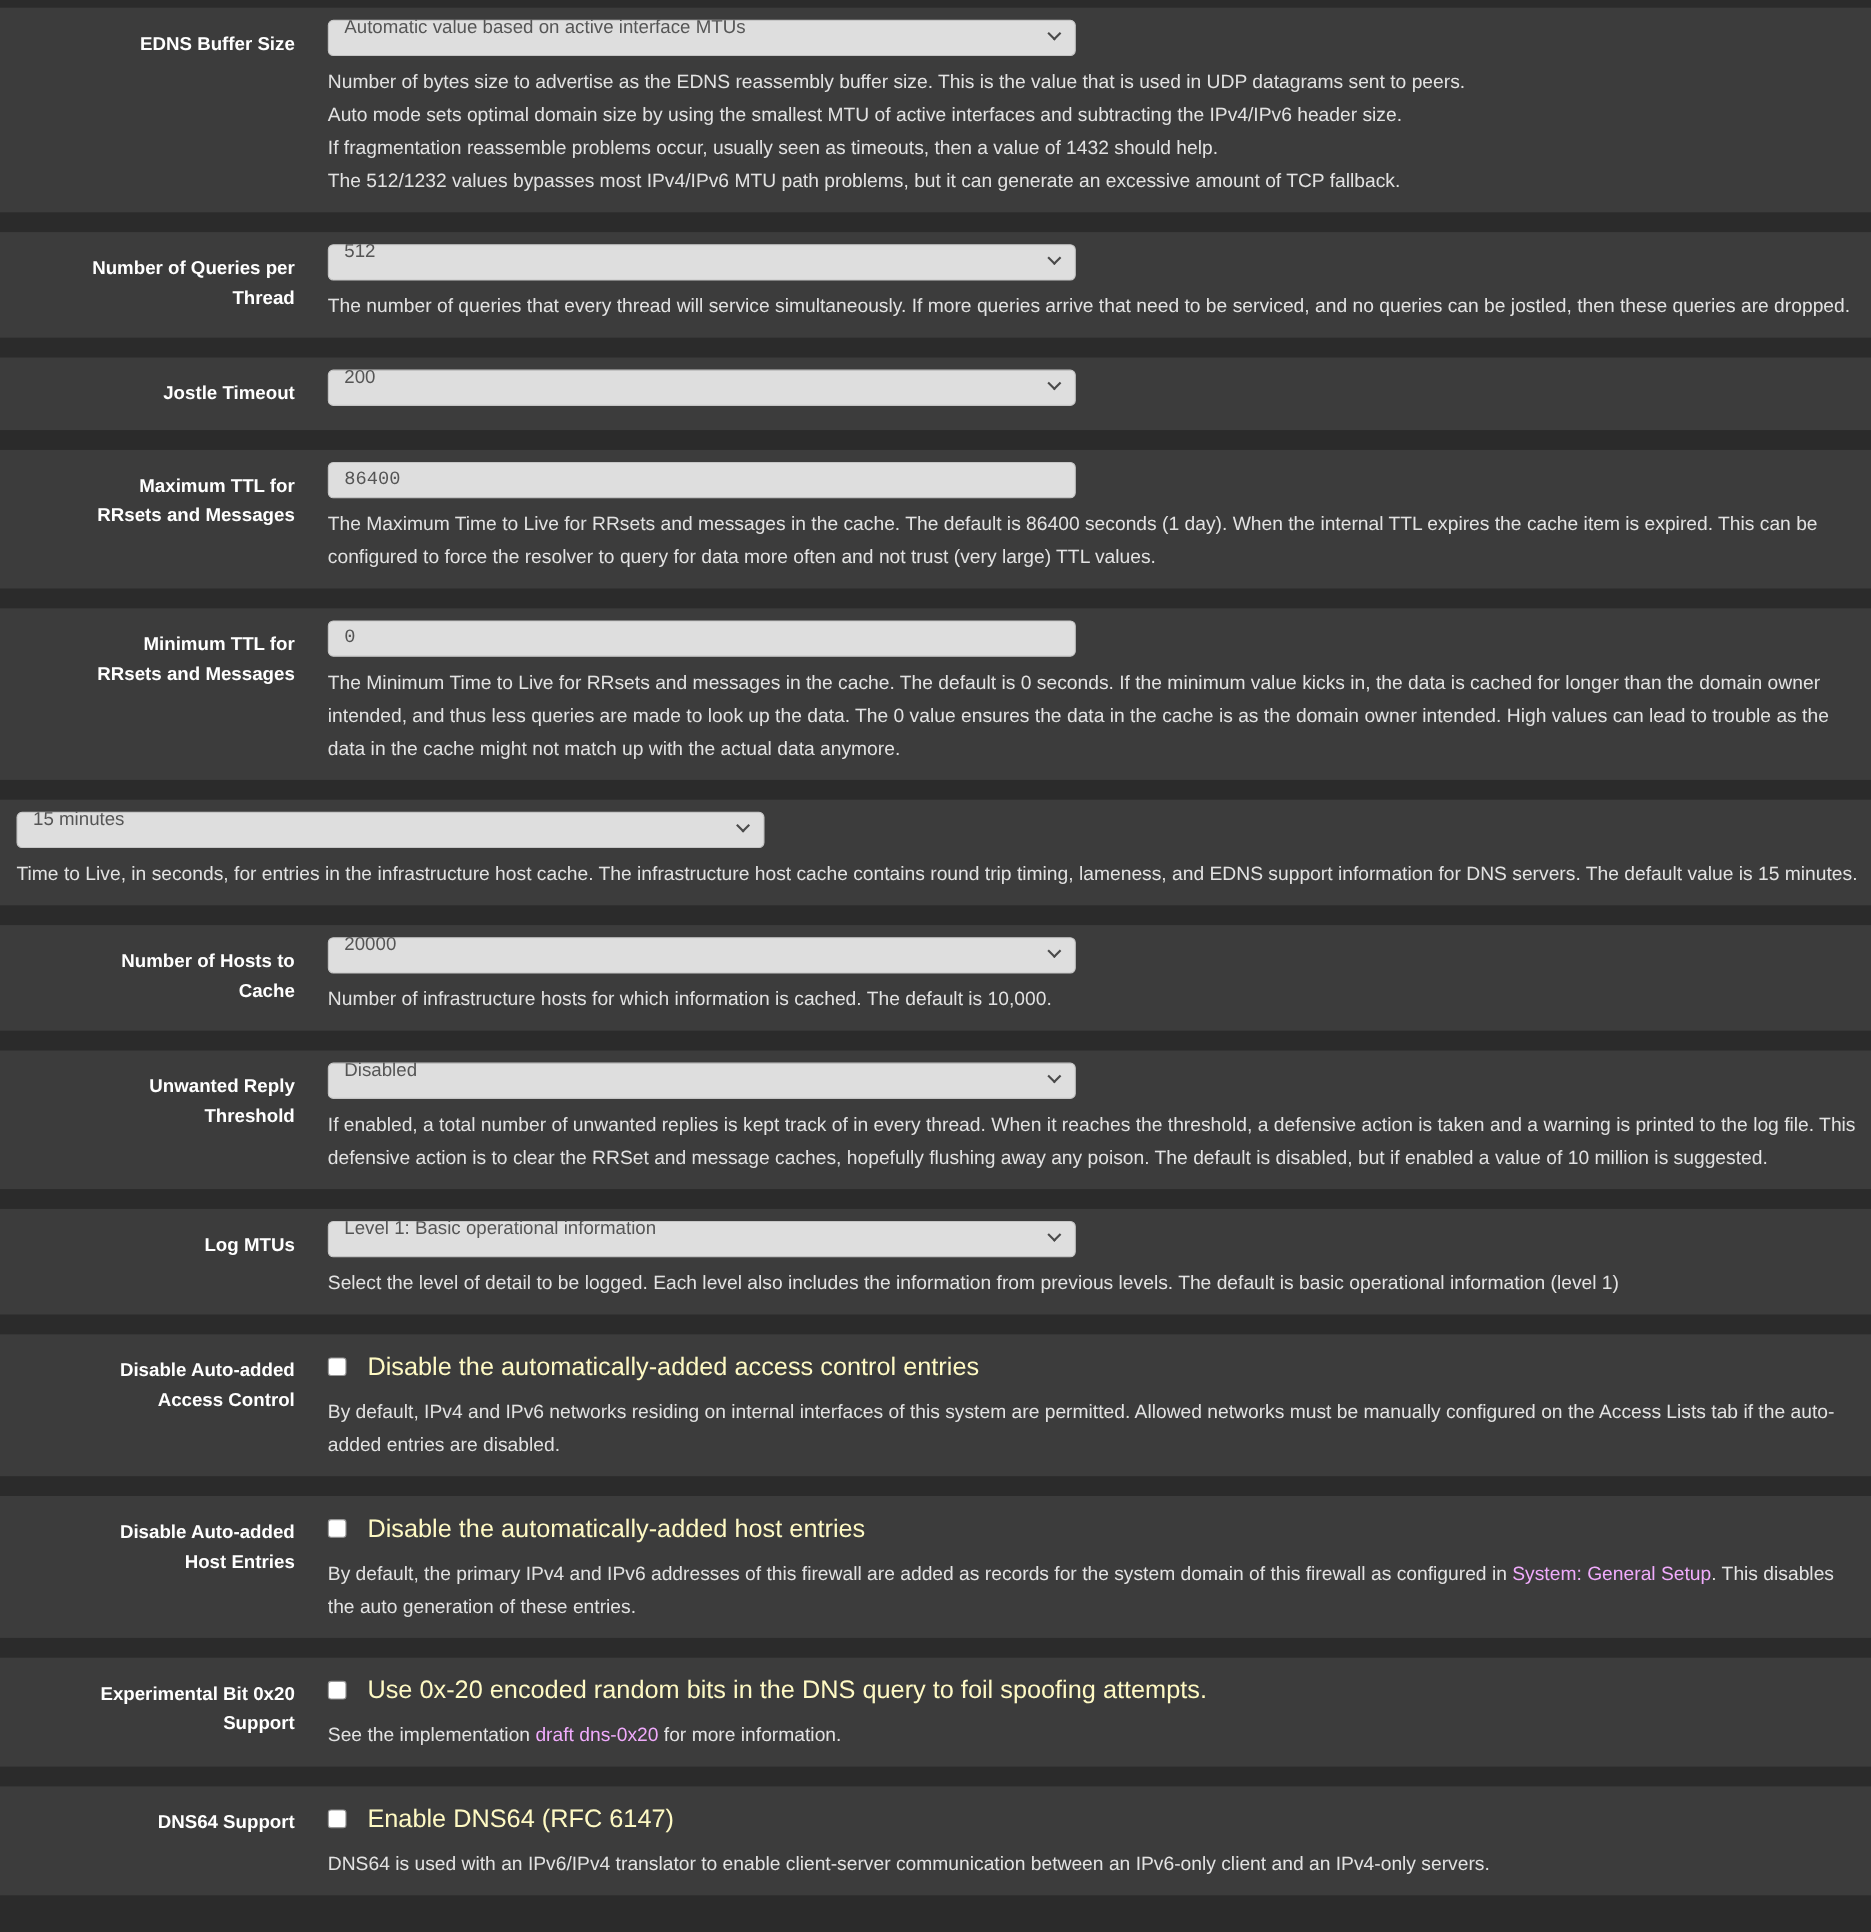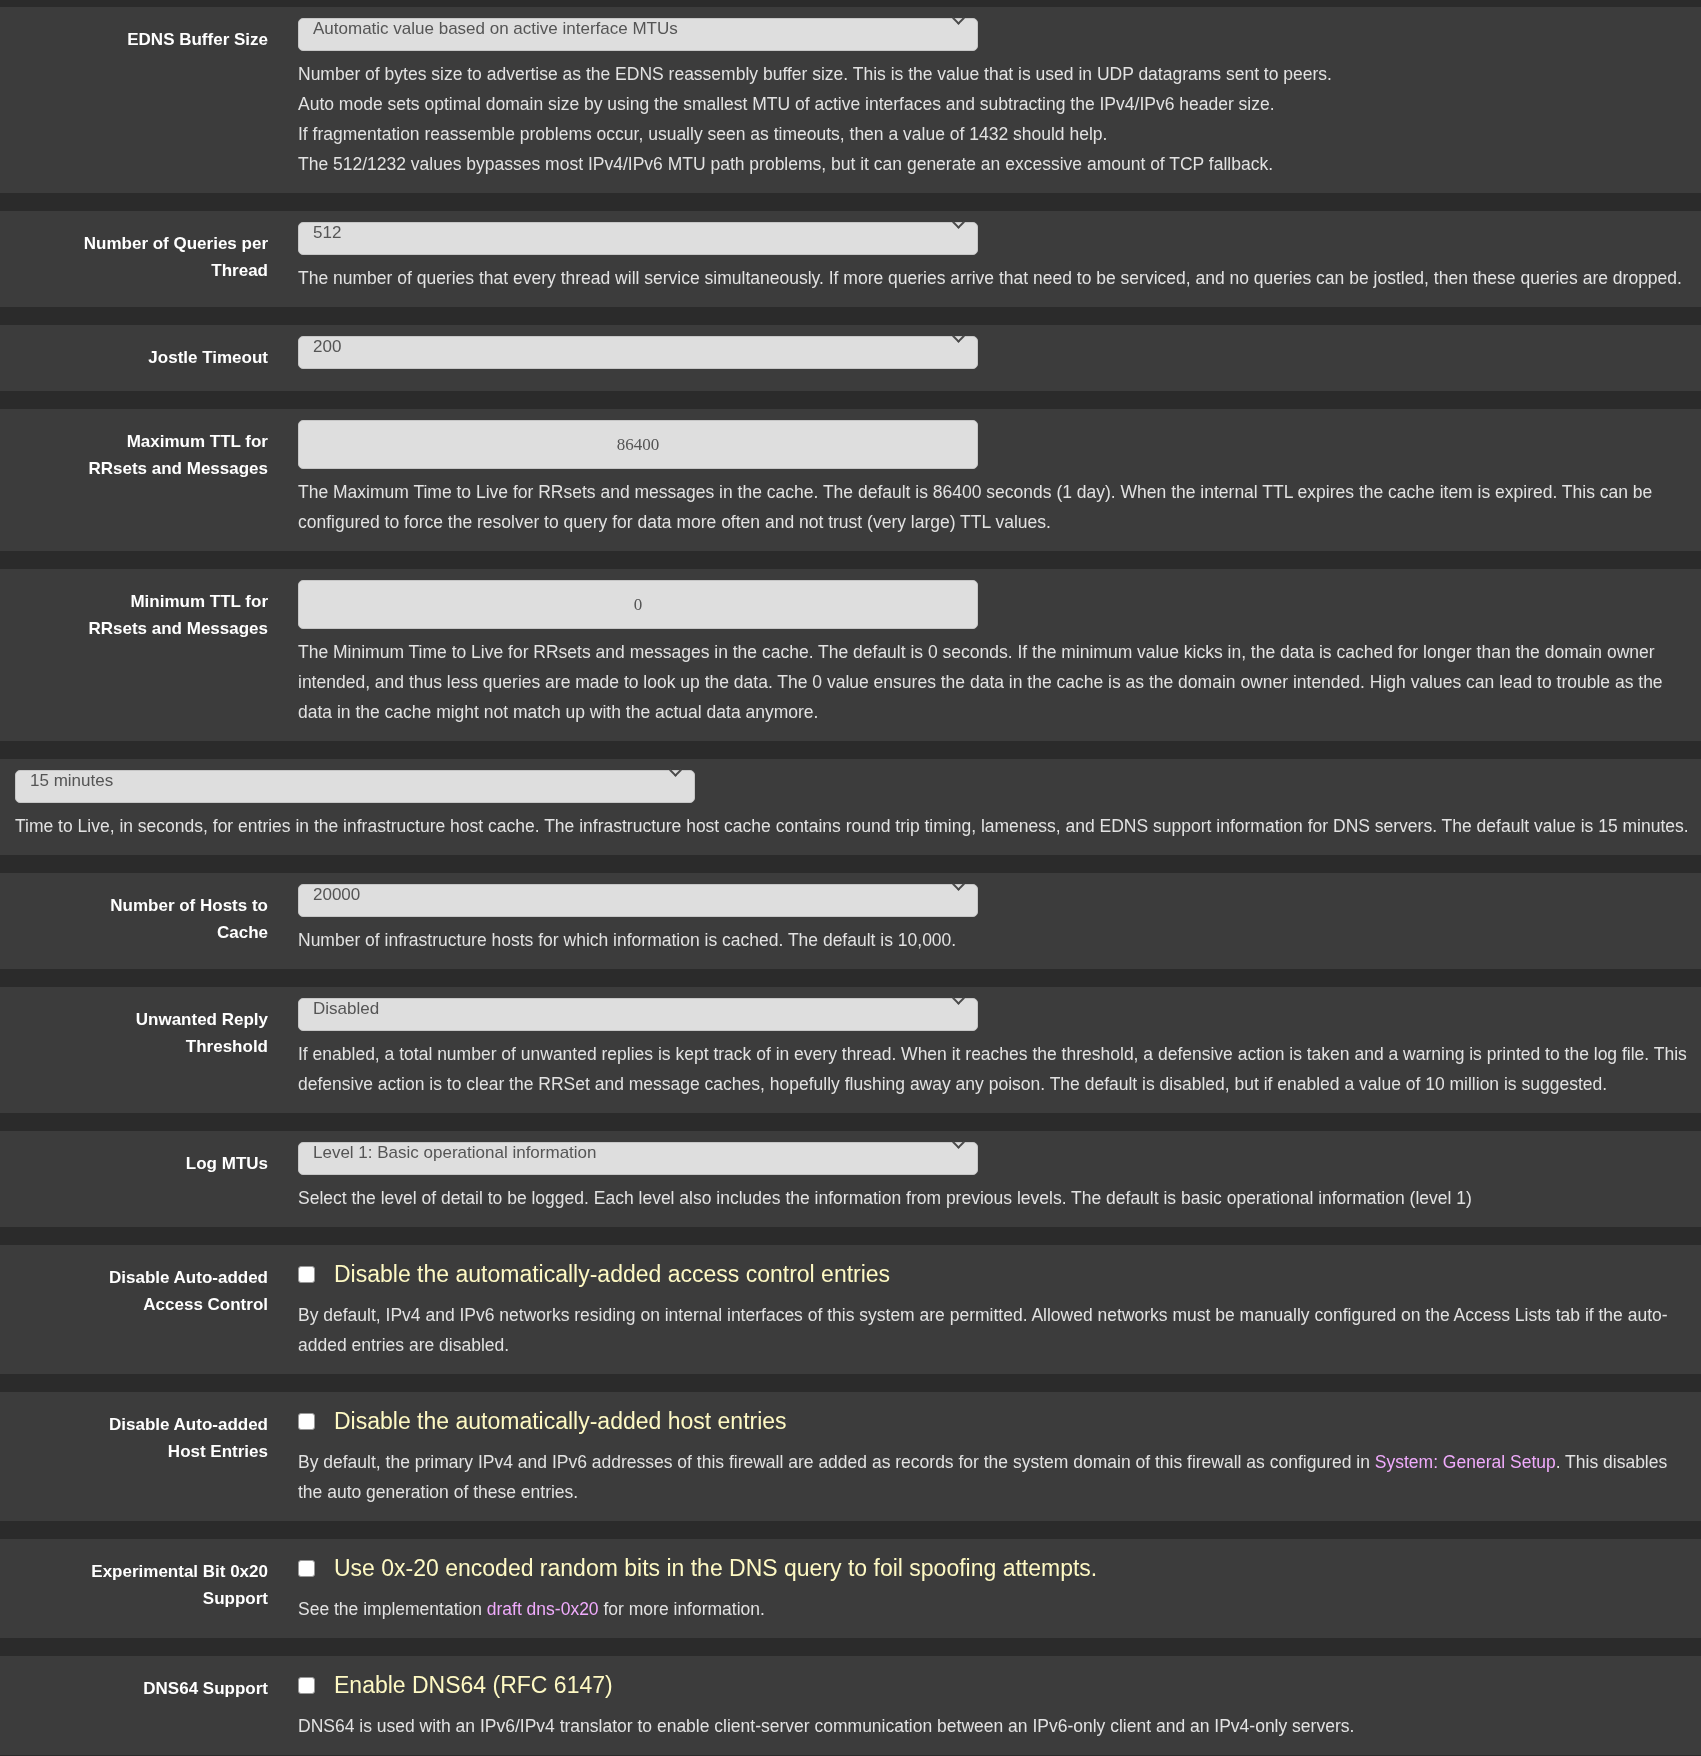--- a/index.html
+++ b/index.html
@@ -23,37 +23,37 @@
   }
   .row-content {
     flex: 1;
     padding-left: 15px; padding-right: 12px;
     color: #e2e2e2; font-size: 17.5px;
   }
   .select {
     width: 680px; height: 33px;
     background: #dedede;
     border: 1px solid #c6c6c6; border-radius: 5px;
-    display: flex; align-items: flex-start; justify-content: space-between;
-    padding: 0 14px; margin-bottom: 8px;
+    display: flex; align-items: flex-end; justify-content: space-between;
+    padding: 15px 14px; margin-bottom: 8px;
     cursor: pointer;
   }
   .select-value { color: #555555; font-size: 17px; white-space: nowrap; overflow: hidden; }
   .chevron {
     width: 9px; height: 9px;
     border-right: 2px solid #4a4a4a; border-bottom: 2px solid #4a4a4a;
     transform: rotate(45deg); margin-top: -5px; flex: 0 0 auto;
   }
   .text-input {
     display: block;
-    width: 680px; height: 49px;
+    width: 680px; height: 33px;
     background: #dedede;
     border: 1px solid #c6c6c6; border-radius: 5px;
-    color: #555555; font-size: 17px; font-family: Liberation Serif, serif;
-    padding: 0 14px; margin-bottom: 8px; text-align: center;
+    color: #555555; font-size: 17px; font-family: Liberation Mono, monospace;
+    padding: 0 14px; margin-bottom: 8px;
   }
   .desc { line-height: 30px; }
   .link { color: #f0abfc; text-decoration: none; cursor: pointer; }
   .checkbox-line { display: flex; align-items: center; margin: 5px 0 13px 0; }
   .checkbox {
     width: 17px; height: 17px;
     background: #ffffff;
     border: 1px solid #979797; border-radius: 3px;
     margin-right: 19px; flex: 0 0 auto; cursor: pointer;
   }

